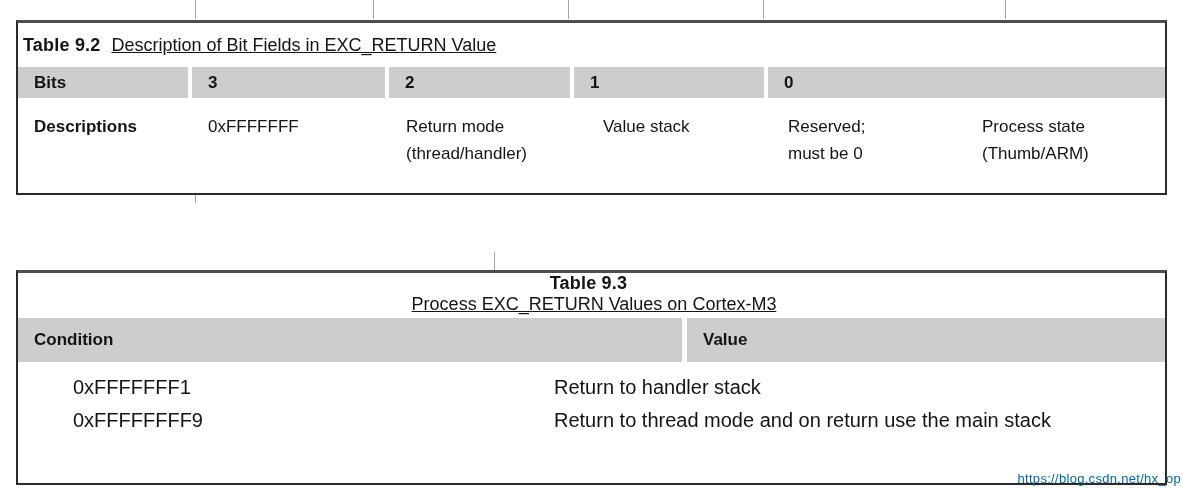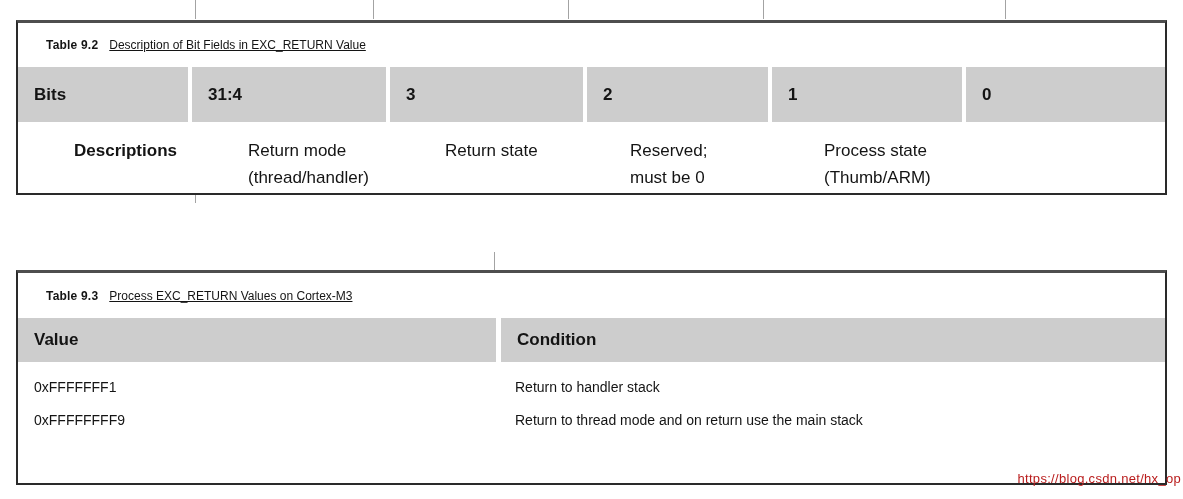--- a/index.html
+++ b/index.html
@@ -12,59 +12,59 @@
     position:absolute;left:16px;width:1151px;box-sizing:border-box;
     background:#ffffff;
     border-top:3px solid #4e4e4e;
     border-left:2px solid #2a2a2a;
     border-right:2px solid #2a2a2a;
     border-bottom:2px solid #2a2a2a;
   }
   #table-92{top:20px;height:175px;}
   #table-93{top:270px;height:215px;}
   .t-title{
-    display:flex;align-items:center;padding-left:28px;
-    font-size:12px;white-space:nowrap;
+    display:flex;align-items:center;padding-left:5px;
+    font-size:18px;white-space:nowrap;
   }
   #table-92 .t-title{height:44px;}
-  #table-93 .t-title{height:45px;}
+  #table-93 .t-title{height:45px;flex-direction:column;}
   .t-label{font-weight:bold;margin-right:11px;letter-spacing:.2px;}
   .t-desc{font-weight:normal;text-decoration:underline;}
   .t-head{display:flex;column-gap:4px;}
-  #table-92 .t-head{height:55px;}
+  #table-92 .t-head{height:31px;}
   #table-93 .t-head{height:44px;column-gap:5px;}
   .hcell{
     background:#cdcdcd;display:flex;align-items:center;
     padding-left:16px;font-weight:bold;font-size:17px;
     box-sizing:border-box;flex-shrink:0;
   }
   .t-body{display:flex;column-gap:4px;}
-  #table-92 .t-body{height:63px;padding-left:40px;}
+  #table-92 .t-body{height:63px;}
   .bcell{
     padding:15px 0 0 16px;font-size:17px;line-height:27px;
     white-space:pre-line;box-sizing:border-box;flex-shrink:0;
   }
   .rowhdr{font-weight:bold;}
   
   .c92-0{flex:0 0 170px;} .c92-1{flex:0 0 194px;} .c92-2{flex:0 0 193px;}
   .c92-3{flex:0 0 181px;} .c92-4{flex:0 0 190px;} .c92-5{flex:1 1 auto;}
   
   .c93-val{flex:0 0 478px;} .c93-cond{flex:1 1 auto;}
   #table-93 .t-rows{padding:9px 0 12px 0;}
-  .t-row{display:flex;height:33px;line-height:33px;font-size:14px;}
+  .t-row{display:flex;height:33px;line-height:33px;font-size:20px;padding-left:39px;}
   .t-row .value-cell{flex:0 0 483px;padding-left:16px;box-sizing:border-box;}
   .t-row .condition-cell{flex:1;padding-left:14px;box-sizing:border-box;white-space:nowrap;}
   
   .tick{position:absolute;width:1px;background:#a3a3a3;}
   .tk-a{height:19px;top:0;}
   .tk-b{height:8px;top:195px;}
   .tk-c{height:18px;top:252px;}
   .watermark{
     position:absolute;top:471px;right:2px;z-index:5;
-    font-size:13px;color:#b91c1c;letter-spacing:.3px;white-space:nowrap;
+    font-size:13px;color:#0369a1;letter-spacing:.3px;white-space:nowrap;
   }
 </style>
 </head>
 <body>
 
 <div>
 
   <div class="tick tk-a" style="left:195px"></div>
   <div class="tick tk-a" style="left:373px"></div>
   <div class="tick tk-a" style="left:568px"></div>
@@ -73,46 +73,46 @@
   <div class="tick tk-b" style="left:195px"></div>
   <div class="tick tk-c" style="left:494px"></div>
 
   <section class="doc-table" id="table-92">
     <div class="t-title">
       <span class="t-label">Table 9.2</span>
       <span class="t-desc">Description of Bit Fields in EXC_RETURN Value</span>
     </div>
     <div class="t-head">
       <div class="hcell c92-0">Bits</div>
-      <div class="hcell c92-1">31:4</div>
       <div class="hcell c92-2">3</div>
       <div class="hcell c92-3">2</div>
       <div class="hcell c92-4">1</div>
       <div class="hcell c92-5">0</div>
     </div>
     <div class="t-body">
       <div class="bcell rowhdr c92-0">Descriptions</div>
+      <div class="bcell c92-1">0xFFFFFFF</div>
       <div class="bcell c92-2">Return mode
 (thread/handler)</div>
-      <div class="bcell c92-3">Return state</div>
+      <div class="bcell c92-3">Value stack</div>
       <div class="bcell c92-4">Reserved;
 must be 0</div>
       <div class="bcell c92-5">Process state
 (Thumb/ARM)</div>
     </div>
   </section>
 
   <section class="doc-table" id="table-93">
     <div class="t-title">
       <span class="t-label">Table 9.3</span>
       <span class="t-desc">Process EXC_RETURN Values on Cortex-M3</span>
     </div>
     <div class="t-head">
+      <div class="hcell c93-cond">Condition</div>
       <div class="hcell c93-val">Value</div>
-      <div class="hcell c93-cond">Condition</div>
     </div>
     <div class="t-rows">
       <div class="t-row">
         <div class="value-cell">0xFFFFFFF1</div>
         <div class="condition-cell">Return to handler stack</div>
       </div>
       <div class="t-row">
         <div class="value-cell">0xFFFFFFFF9</div>
         <div class="condition-cell">Return to thread mode and on return use the main stack</div>
       </div>

